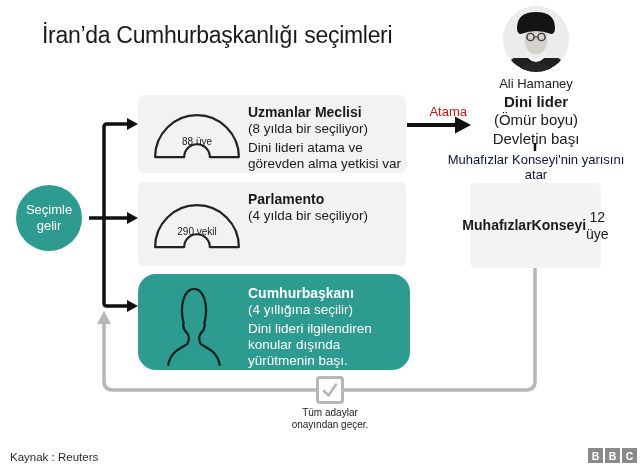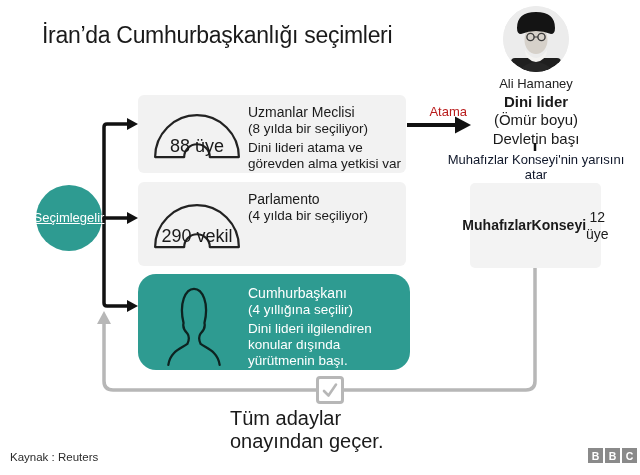--- a/index.html
+++ b/index.html
@@ -12,47 +12,47 @@
   .title{left:42px;top:22px;font-size:23px;font-weight:400;letter-spacing:-0.3px;}
   
   .portrait{left:503px;top:6px;width:66px;height:66px;border-radius:50%;overflow:hidden;background:#ececec;}
   .leader-name{left:461px;top:76px;width:150px;text-align:center;font-size:13px;color:#222;}
   .leader-block{left:456px;top:93px;width:160px;text-align:center;font-size:15px;line-height:1.22;}
   .leader-block .b{font-weight:700;}
   
   .atama-label{left:409px;top:104px;width:58px;text-align:right;font-size:13px;color:#b91c1c;z-index:3;}
   .half-label{left:436px;top:151px;width:200px;text-align:center;font-size:13px;color:#0f172a;background:#fff;z-index:3;padding:1px 0;}
   
-  .elected-circle{left:36px;top:185px;width:66px;height:66px;border-radius:50%;
-    display:flex;flex-direction:row;align-items:center;justify-content:center;
-    color:#fff;font-size:13px;line-height:1.2;z-index:2;text-align:center;text-decoration:underline;}
+  .elected-circle{left:16px;top:185px;width:66px;height:66px;border-radius:50%;
+    display:flex;flex-direction:column;align-items:center;justify-content:center;
+    color:#fff;font-size:13px;line-height:1.2;z-index:2;text-align:center;}
   
   .inst{left:138px;width:268px;background:#f2f2f2;border-radius:6px;z-index:2;display:flex;}
   .inst1{top:95px;height:78px;}
   .inst2{top:182px;height:84px;}
   .inst3{top:274px;height:96px;width:272px;border-radius:18px;color:#fff;}
   .icon-col{width:110px;position:relative;flex:0 0 110px;}
   .dome-svg{position:absolute;left:12px;top:50%;transform:translateY(-50%);}
-  .dome-count{position:absolute;left:12px;top:50%;width:94px;text-align:center;font-size:18px;color:#1a1a1a;margin-top:2px;}
+  .dome-count{position:absolute;left:12px;top:50%;width:94px;text-align:center;font-size:10px;color:#1a1a1a;margin-top:2px;}
   .head-svg{position:absolute;left:18px;top:6px;}
   .text-col{padding-top:9px;font-size:13.5px;line-height:1.18;}
   .inst3 .text-col{padding-top:11px;}
-  .inst-name{font-weight:400;font-size:14px;}
+  .inst-name{font-weight:700;font-size:14px;}
   .inst-desc{margin-top:4px;}
   .desc1{max-width:160px;}
   .desc2{max-width:145px;}
   .desc3{max-width:152px;}
   
   .council{left:470px;top:183px;width:131px;height:85px;background:#f3f3f3;border-radius:5px;z-index:2;
     display:flex;align-items:center;justify-content:center;text-align:center;font-size:14px;line-height:1.2;}
   .council .b{font-weight:700;}
   .council-members{}
   
   .checkbox{left:316px;top:376px;width:22px;height:22px;background:#fff;border:3px solid #b7b7b7;border-radius:4px;z-index:3;}
-  .approval{left:230px;top:407px;width:200px;font-size:20px;line-height:1.16;z-index:2;}
+  .approval{left:230px;top:407px;width:200px;text-align:center;font-size:10px;line-height:1.16;z-index:2;}
   
   .source{left:10px;top:451px;font-size:11.5px;color:#2b2b2b;}
   .bbc{left:588px;top:448px;display:flex;gap:2px;z-index:2;}
   .bbc span{width:15px;height:15px;background:#8a8a8a;color:#fff;font-weight:700;font-size:10.5px;
     display:flex;align-items:center;justify-content:center;}
   .flow-svg{left:0;top:0;z-index:1;pointer-events:none;}
 </style>
 </head>
 <body>
 

